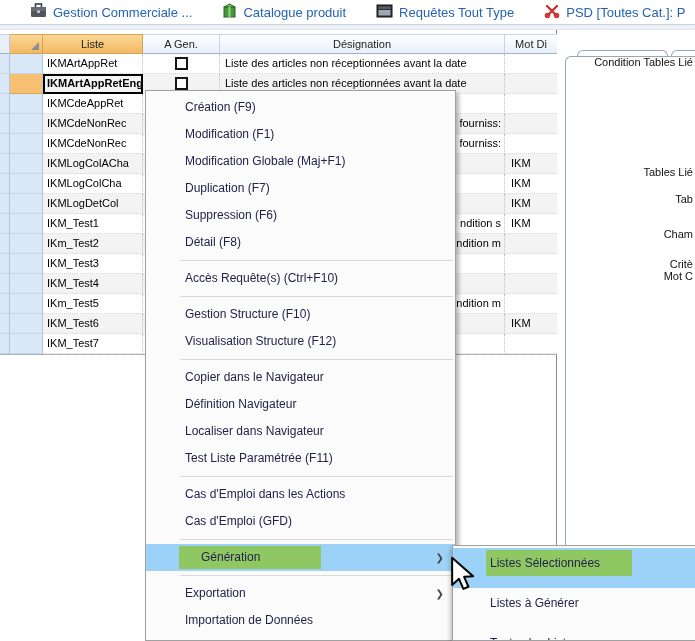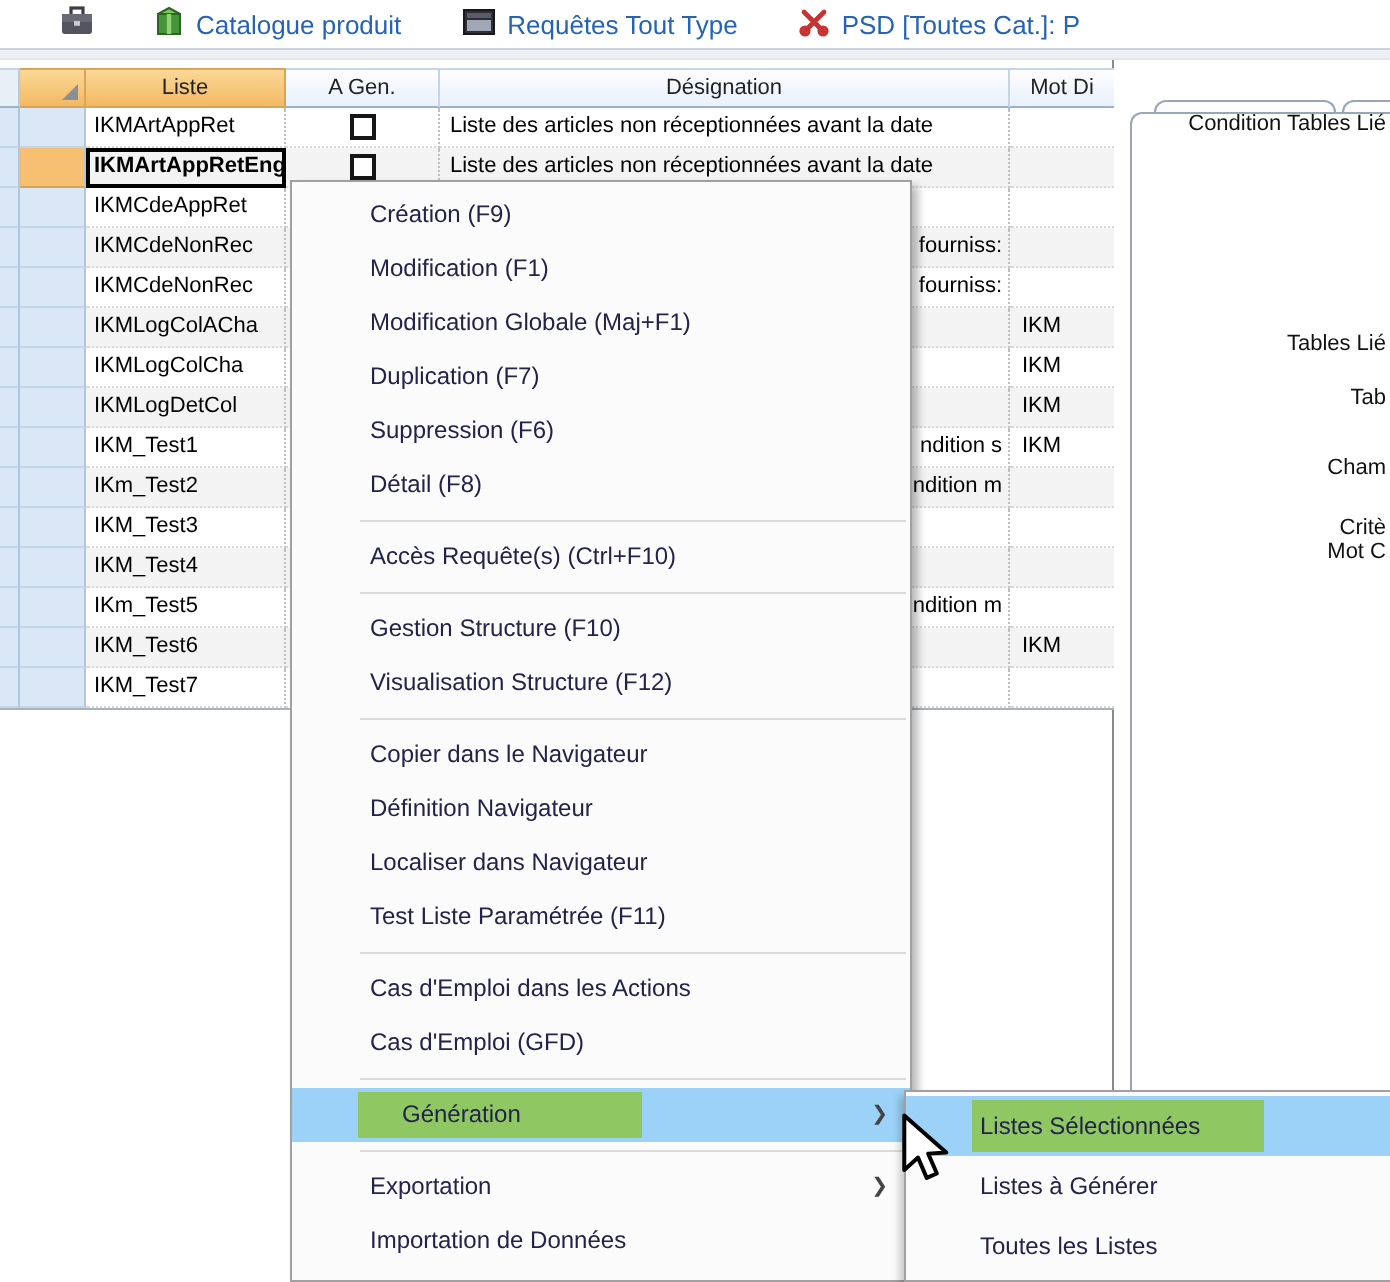--- a/index.html
+++ b/index.html
@@ -70,38 +70,39 @@
   .mi .arrow { position:absolute; right:11px; top:0; font-size:10px; color:#444; }
   .msep { height:1px; background:#d9d9d9; margin:4px 2px 4px 34px; }
   .mi.hl { background:#9cd2f7; }
   .greenlabel { display:inline-block; background:#8fc863; margin-left:-6px; padding-left:22px; width:142px; height:23px;
                 line-height:23px; margin-top:2px; vertical-align:top; }
 
   
   #submenu { position:absolute; left:452px; top:545px; width:243px; height:96px; background:#fbfbfb;
              border:1px solid #a0a0a0; border-right:none; box-shadow:-2px 3px 4px rgba(0,0,0,.22);
              padding-top:2px; z-index:20; overflow:hidden; }
-  .smi { position:relative; height:30px; line-height:30px; padding-left:37px; font-size:12px; color:#23234a; white-space:nowrap; }
+  .smi { position:relative; height:40px; line-height:30px; padding-left:37px; font-size:12px; color:#23234a; white-space:nowrap; }
   .smi.hl { background:#9cd2f7; }
   .greenlabel2 { display:inline-block; background:#8fc863; margin-left:-4px; padding-left:4px; width:146px; height:26px;
                  line-height:26px; margin-top:2px; vertical-align:top; }
 
   #cursor { position:absolute; left:450px; top:556px; z-index:50; pointer-events:none; }
 </style>
 </head>
 <body>
 
 <div id="topbar">
     <div class="topbar-item">
       <span><svg width="17" height="15" viewBox="0 0 17 15">
           <rect x="5.5" y="1" width="6" height="4" fill="none" stroke="#3c3c46" stroke-width="1.6"></rect>
           <rect x="1" y="4" width="15" height="10" rx="1.2" fill="#54545f"></rect>
           <rect x="1" y="4" width="15" height="4" fill="#6a6a76"></rect>
           <rect x="7" y="7.5" width="3" height="2.4" fill="#c9c9d2"></rect>
         </svg></span>
+      <span>Gestion Commerciale ...</span>
     </div>
     <div class="topbar-item">
       <span><svg width="15" height="15" viewBox="0 0 15 15">
           <rect x="2" y="4" width="11" height="10" fill="#47953a" stroke="#2c6423" stroke-width="1"></rect>
           <path d="M2,4 L7.5,1 L13,4 Z" fill="#7cc95e" stroke="#2c6423" stroke-width="1"></path>
           <rect x="6.4" y="4" width="2.2" height="10" fill="#8fd273"></rect>
         </svg></span>
       <span>Catalogue produit</span>
     </div>
     <div class="topbar-item">

